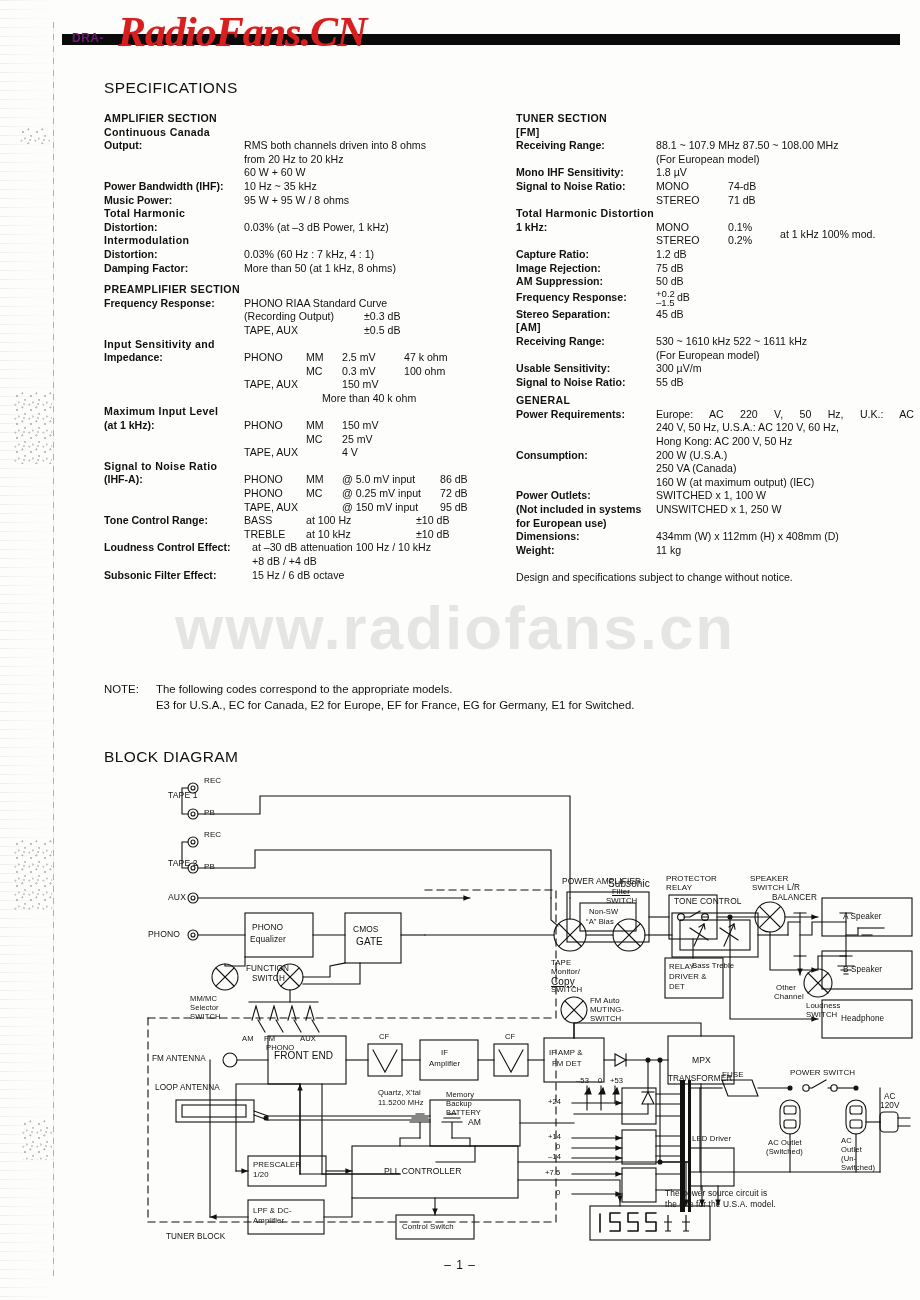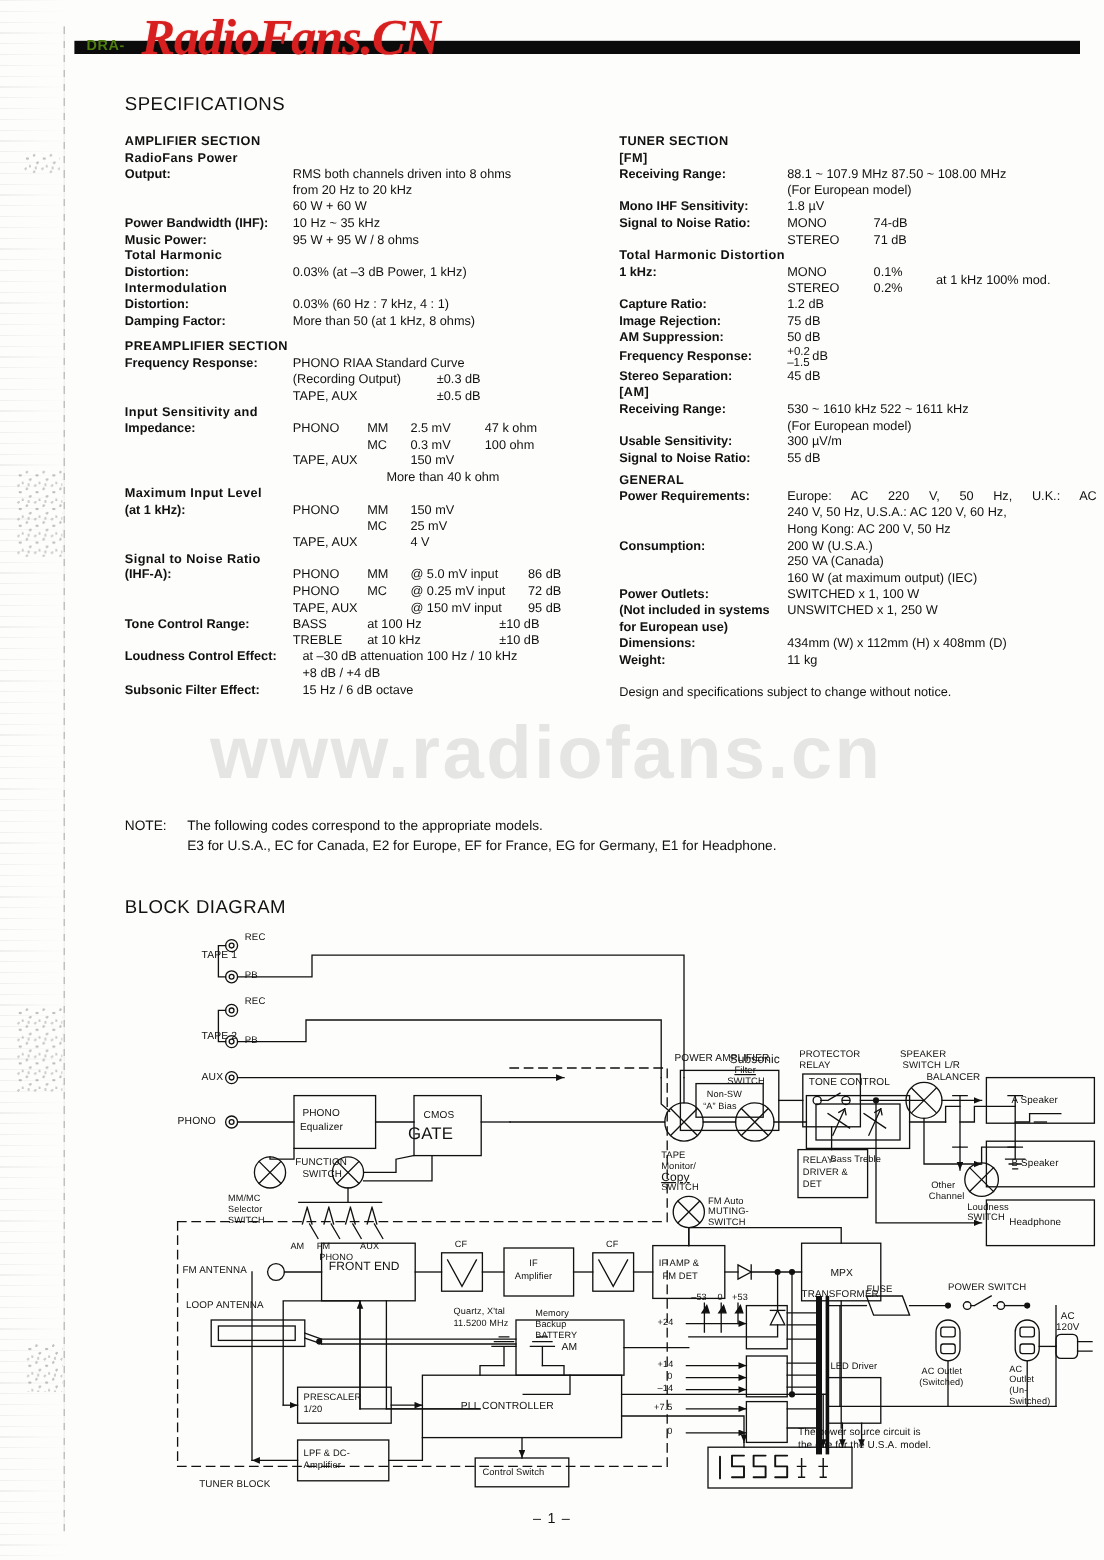--- a/index.html
+++ b/index.html
@@ -28,21 +28,21 @@
       radial-gradient(circle at 20% 30%, rgba(0,0,0,.55) 0 1px, transparent 1.2px),
       radial-gradient(circle at 60% 10%, rgba(0,0,0,.5) 0 1px, transparent 1.2px),
       radial-gradient(circle at 80% 55%, rgba(0,0,0,.5) 0 1px, transparent 1.2px),
       radial-gradient(circle at 35% 75%, rgba(0,0,0,.45) 0 1px, transparent 1.2px),
       radial-gradient(circle at 10% 90%, rgba(0,0,0,.4) 0 1px, transparent 1.2px),
       radial-gradient(circle at 70% 85%, rgba(0,0,0,.4) 0 1px, transparent 1.2px);
     background-size:14px 14px;}
 
   
   .hdr-bar{position:absolute;left:62px;top:34px;width:838px;height:11px;background:#0b0b0b;}
-  .hdr-model{position:absolute;left:72px;top:31px;color:#4d7c0f;font-weight:bold;
+  .hdr-model{position:absolute;left:72px;top:31px;color:#701a75;font-weight:bold;
     font-size:12px;letter-spacing:.5px;z-index:3;}
   .wm-top{position:absolute;left:118px;top:8px;z-index:4;
     font-family:"Liberation Serif", serif;font-style:italic;font-weight:bold;
     font-size:42px;color:#d81f1f;letter-spacing:-1px;
     text-shadow:0 0 1px rgba(216,31,31,.5);}
 
   
   .wm-body{position:absolute;left:175px;top:592px;z-index:1;
     font-family:"Liberation Sans", sans-serif;font-weight:bold;
     font-size:62px;color:#000;opacity:.09;letter-spacing:2px;white-space:nowrap;}
@@ -99,21 +99,21 @@
   <div class="hdr-model">DRA-</div>
   <div class="wm-top">RadioFans.CN</div>
 
   <div class="wm-body">www.radiofans.cn</div>
 
   <div class="sec-title" id="t-spec">SPECIFICATIONS</div>
 
   <div class="col" id="col-left">
 
     <div class="grp-head">AMPLIFIER SECTION</div>
-    <div class="grp-head">RadioFans Power</div>
+    <div class="grp-head">Continuous Canada</div>
 
     <div class="row">
       <div class="lbl">Output:</div>
       <div class="val">RMS both channels driven into 8 ohms</div>
     </div>
     <div class="ind">from 20 Hz to 20 kHz</div>
     <div class="ind">60 W + 60 W</div>
 
     <div class="row">
       <div class="lbl">Power Bandwidth (IHF):</div>
@@ -378,21 +378,21 @@
     </div>
 
     <div class="designnote">Design and specifications subject to change without notice.</div>
   </div>
 
   <div style="position:absolute;left:104px;top:681px;font-size:11.4px;font-weight:normal;line-height:16px;z-index:2;">
     <div style="display:flex;">
       <span style="width:52px;flex:0 0 52px;">NOTE:</span>
       <span>The following codes correspond to the appropriate models.</span>
     </div>
-    <div style="padding-left:52px;">E3 for U.S.A., EC for Canada, E2 for Europe, EF for France, EG for Germany, E1 for Headphone.</div>
+    <div style="padding-left:52px;">E3 for U.S.A., EC for Canada, E2 for Europe, EF for France, EG for Germany, E1 for Switched.</div>
   </div>
 
   <div class="sec-title" id="t-block">BLOCK DIAGRAM</div>
 
   <div class="diagram">
   <svg width="920" height="500" viewBox="0 0 920 500" xmlns="http://www.w3.org/2000/svg">
     <defs>
       <marker id="ah" markerWidth="7" markerHeight="7" refX="6" refY="2.5" orient="auto">
         <path d="M0,0 L6,2.5 L0,5 z" fill="#111"></path>
       </marker>
@@ -679,21 +679,21 @@
     <span style="position:absolute;left:204px;top:38px;">PB</span>
     <span style="position:absolute;left:168px;top:88px;font-size:8.6px;">TAPE 2</span>
     <span style="position:absolute;left:204px;top:60px;">REC</span>
     <span style="position:absolute;left:204px;top:92px;">PB</span>
     <span style="position:absolute;left:168px;top:122px;font-size:8.6px;">AUX</span>
     <span style="position:absolute;left:148px;top:159px;font-size:8.6px;">PHONO</span>
 
     <span style="position:absolute;left:252px;top:152px;font-size:8.4px;">PHONO</span>
     <span style="position:absolute;left:250px;top:164px;font-size:8.4px;">Equalizer</span>
     <span style="position:absolute;left:353px;top:154px;font-size:8.4px;">CMOS</span>
-    <span style="position:absolute;left:340px;top:166px;font-size:14px;">GATE</span>
+    <span style="position:absolute;left:356px;top:166px;font-size:10px;">GATE</span>
 
     <span style="position:absolute;left:246px;top:194px;font-size:8.2px;">FUNCTION</span>
     <span style="position:absolute;left:252px;top:204px;font-size:8.2px;">SWITCH</span>
     <span style="position:absolute;left:190px;top:224px;font-size:7.6px;">MM/MC</span>
     <span style="position:absolute;left:190px;top:233px;font-size:7.6px;">Selector</span>
     <span style="position:absolute;left:190px;top:242px;font-size:7.6px;">SWITCH</span>
     <span style="position:absolute;left:242px;top:264px;font-size:7.6px;">AM</span>
     <span style="position:absolute;left:264px;top:264px;font-size:7.6px;">FM</span>
     <span style="position:absolute;left:300px;top:264px;font-size:7.6px;">AUX</span>
     <span style="position:absolute;left:266px;top:273px;font-size:7.6px;">PHONO</span>

